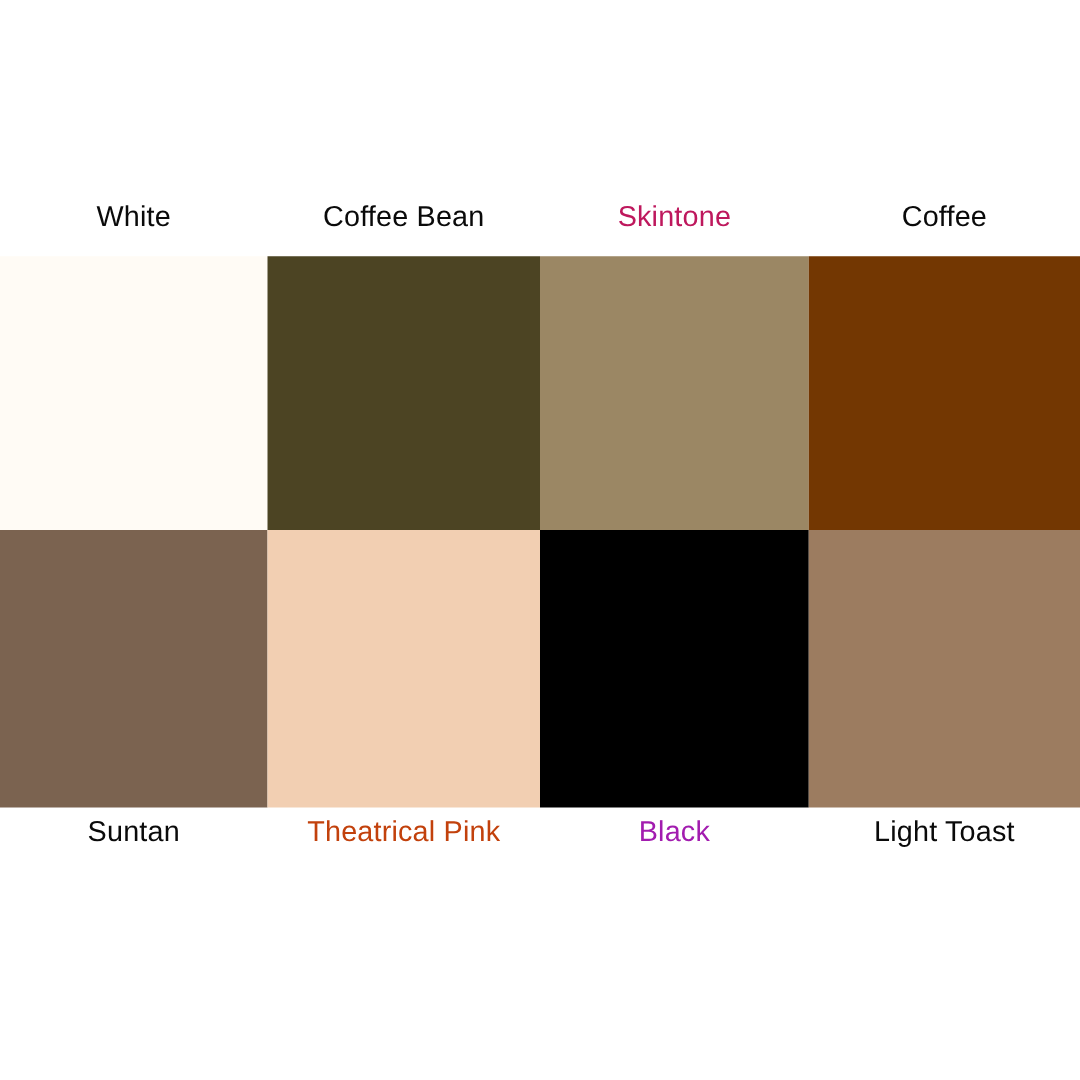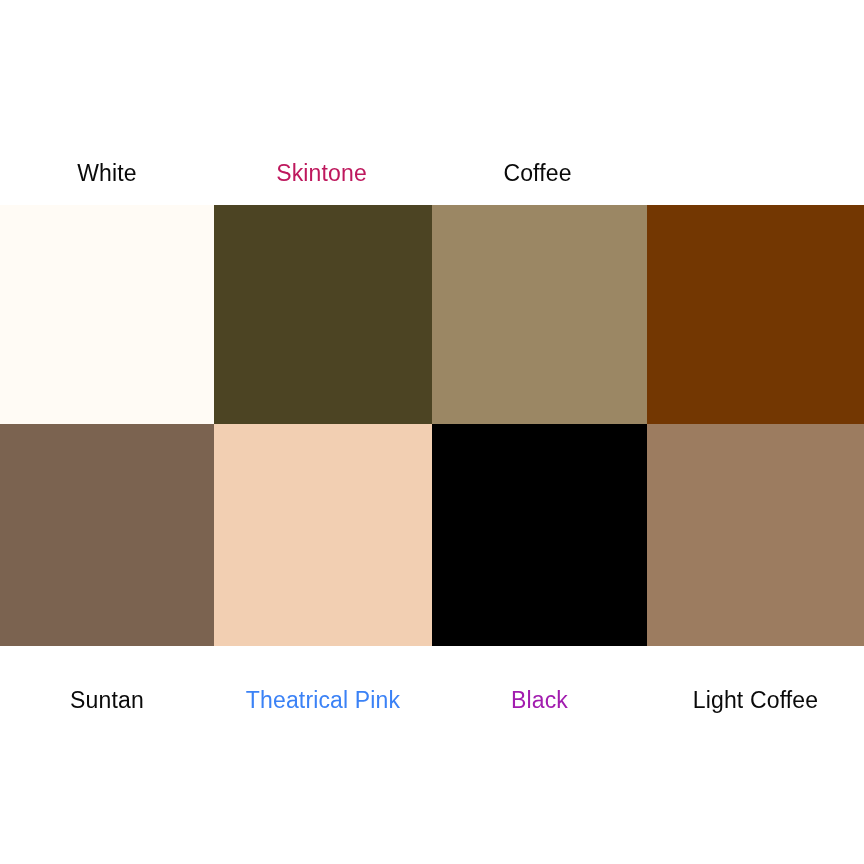--- a/index.html
+++ b/index.html
@@ -28,21 +28,21 @@
     left: 0;
     width: 864px;
     display: flex;
     flex-direction: row;
   }
   #top-label-row {
     top: 155px;
     height: 36px;
   }
   #bottom-label-row {
-    top: 682px;
+    top: 647px;
     height: 36px;
   }
   .swatch-label {
     flex: 0 0 auto;
     display: flex;
     align-items: center;
     justify-content: center;
     font-size: 23px;
     font-weight: 400;
     color: #0a0a0a;
@@ -79,20 +79,21 @@
     display: block;
   }
 </style>
 </head>
 <body>
 
 <div id="palette-figure" style="background-color: rgb(255, 255, 255);">
 
   <div class="label-row" id="top-label-row">
     <div class="swatch-label col-1" style="color: rgb(10, 10, 10);">White</div>
+    <div class="swatch-label col-2" style="color: rgb(10, 10, 10);">Coffee Bean</div>
     <div class="swatch-label col-3" style="color: #be185d;">Skintone</div>
     <div class="swatch-label col-4" style="color: rgb(10, 10, 10);">Coffee</div>
   </div>
 
   <div id="swatch-grid">
 
     <div class="swatch-row" id="swatch-row-top">
       <div class="swatch col-1" style="background-color: rgb(255, 251, 245);"></div>
       <div class="swatch col-2" style="background-color: rgb(76, 68, 35);"></div>
       <div class="swatch col-3" style="background-color: rgb(155, 135, 100);"></div>
@@ -103,18 +104,18 @@
       <div class="swatch col-1" style="background-color: rgb(123, 99, 80);"></div>
       <div class="swatch col-2" style="background-color: rgb(242, 207, 178);"></div>
       <div class="swatch col-3" style="background-color: rgb(0, 0, 0);"></div>
       <div class="swatch col-4" style="background-color: rgb(156, 124, 96);"></div>
     </div>
 
   </div>
 
   <div class="label-row" id="bottom-label-row">
     <div class="swatch-label col-1" style="color: rgb(10, 10, 10);">Suntan</div>
-    <div class="swatch-label col-2" style="color: #3b82f6;">Theatrical Pink</div>
+    <div class="swatch-label col-2" style="color: #c2410c;">Theatrical Pink</div>
     <div class="swatch-label col-3" style="color: #a21caf;">Black</div>
-    <div class="swatch-label col-4" style="color: rgb(10, 10, 10);">Light Coffee</div>
+    <div class="swatch-label col-4" style="color: rgb(10, 10, 10);">Light Toast</div>
   </div>
 
 </div>
 
 </body></html>

